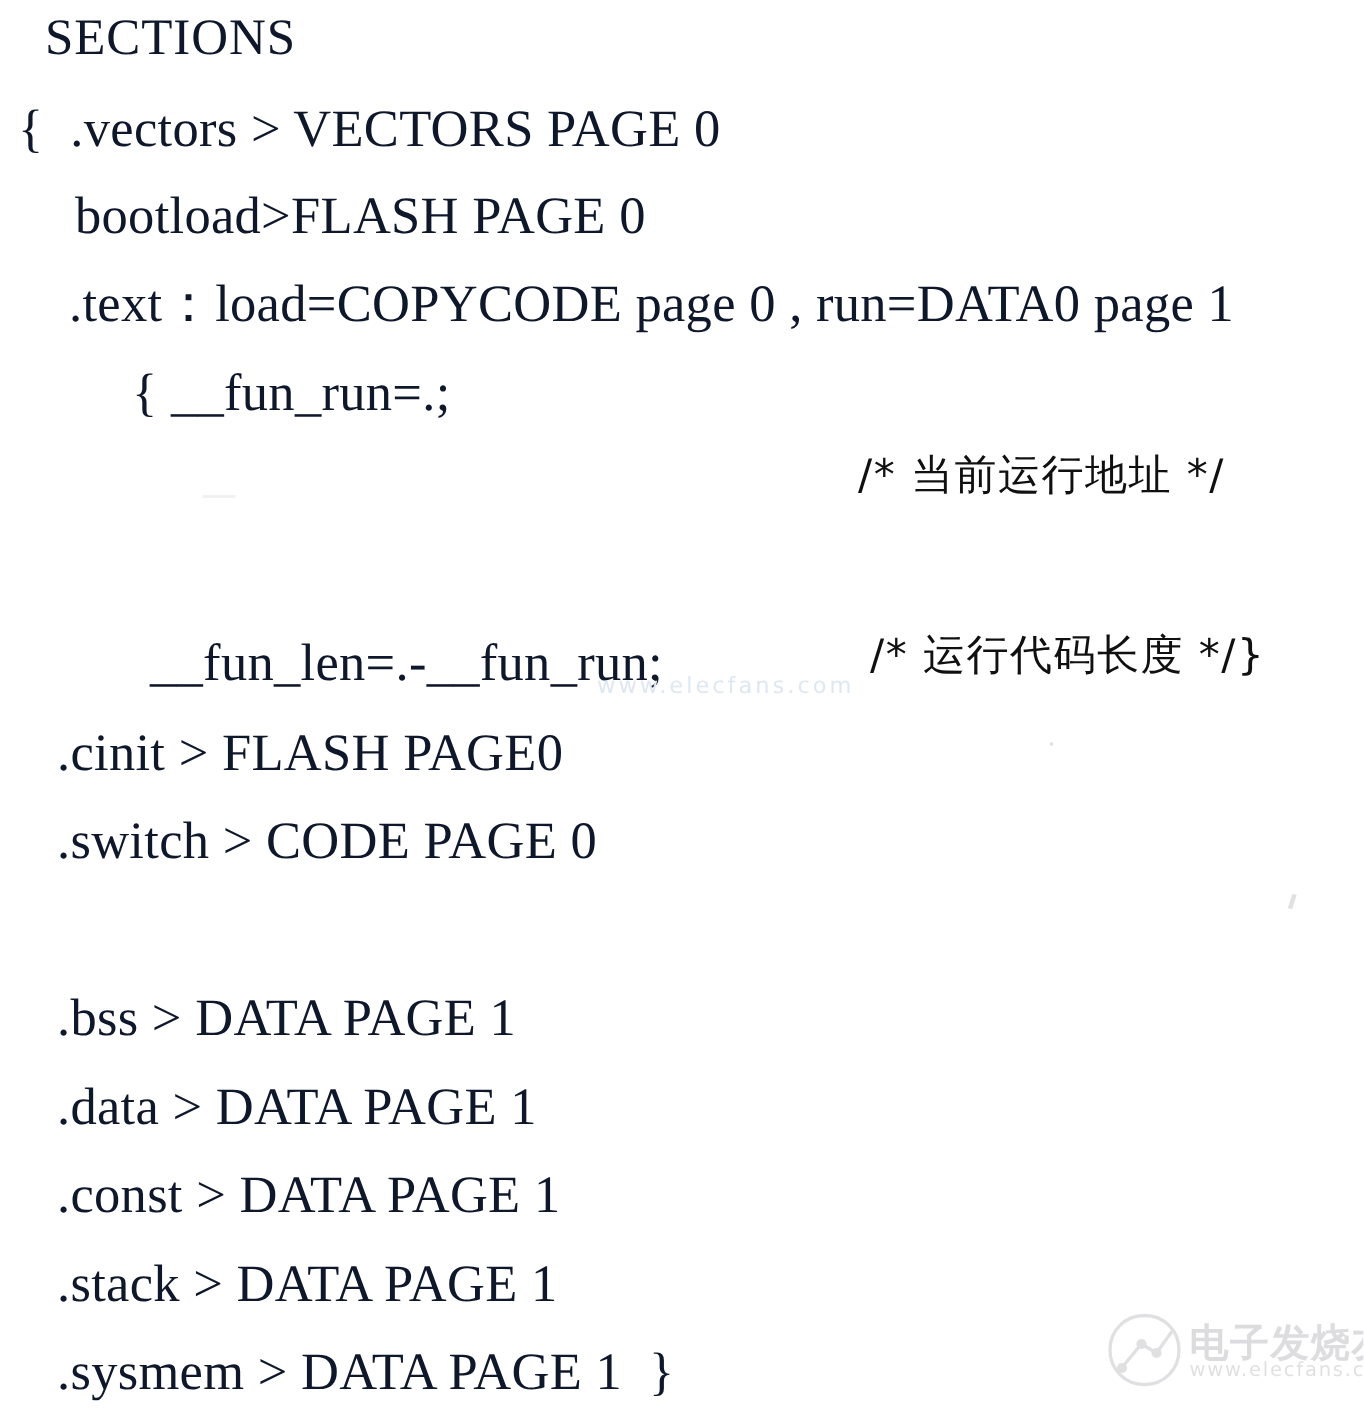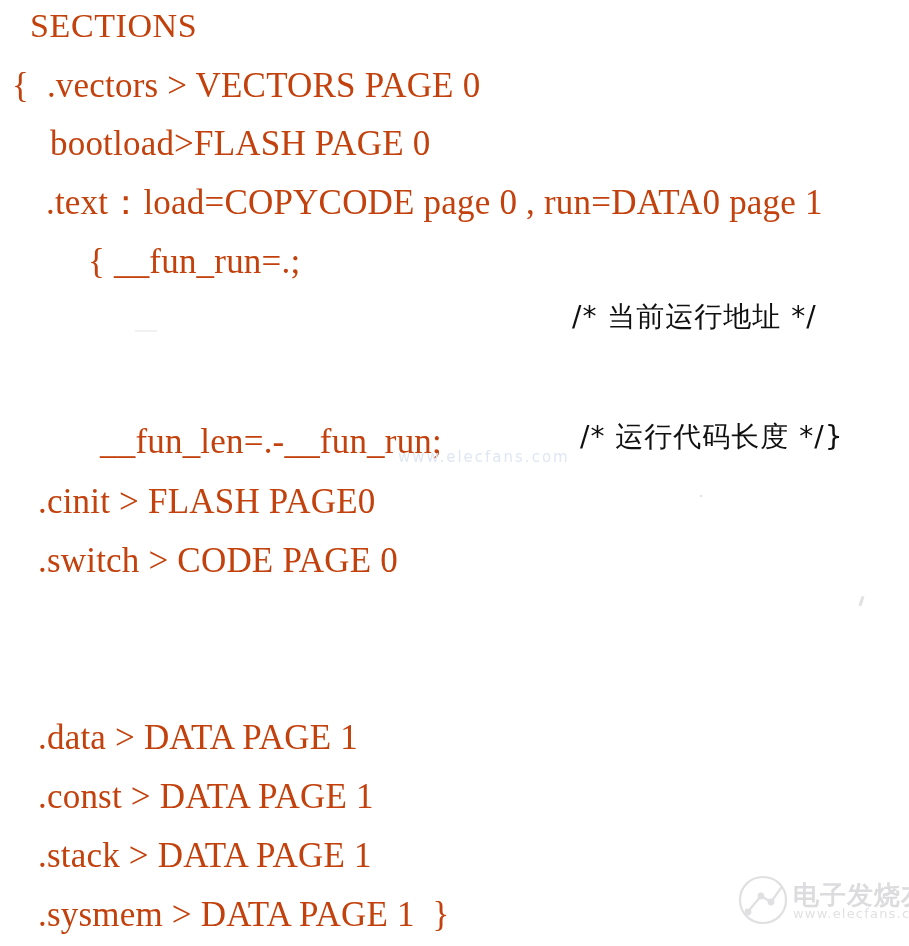--- a/index.html
+++ b/index.html
@@ -17,21 +17,21 @@
     font-family: "Liberation Serif", "DejaVu Serif", serif;
     color: #0d0d0d;
   }
   .code-line {
     position: absolute;
     white-space: pre;
     font-family: "Liberation Serif", "DejaVu Serif", serif;
     font-size: 35px;
     line-height: 40px;
     letter-spacing: 0.2px;
-    color: #c2410c;
+    color: #0f172a;
     text-rendering: optimizeLegibility;
   }
   .cmt {
     position: absolute;
     white-space: pre;
     font-family: "DejaVu Sans", "Liberation Sans", sans-serif;
     font-size: 28px;
     line-height: 34px;
     letter-spacing: 1px;
     font-weight: 400;
@@ -131,20 +131,21 @@
   <div class="code-line l-funrun">{ __fun_run=.;</div>
 
   <div class="cmt l-cmt1">/* 当前运行地址 */</div>
 
   <div class="code-line l-funlen">__fun_len=.-__fun_run;</div>
 
   <div class="cmt l-cmt2">/* 运行代码长度 */}</div>
 
   <div class="code-line l-cinit">.cinit &gt; FLASH PAGE0</div>
   <div class="code-line l-switch">.switch &gt; CODE PAGE 0</div>
+  <div class="code-line l-bss">.bss &gt; DATA PAGE 1</div>
   <div class="code-line l-data">.data &gt; DATA PAGE 1</div>
   <div class="code-line l-const">.const &gt; DATA PAGE 1</div>
   <div class="code-line l-stack">.stack &gt; DATA PAGE 1</div>
   <div class="code-line l-sysmem">.sysmem &gt; DATA PAGE 1  }</div>
 
   <div class="faint-watermark">www.elecfans.com</div>
 
   <div class="scan-speck sp1"></div>
   <div class="scan-speck sp2"></div>
   <div class="scan-speck sp3"></div>

